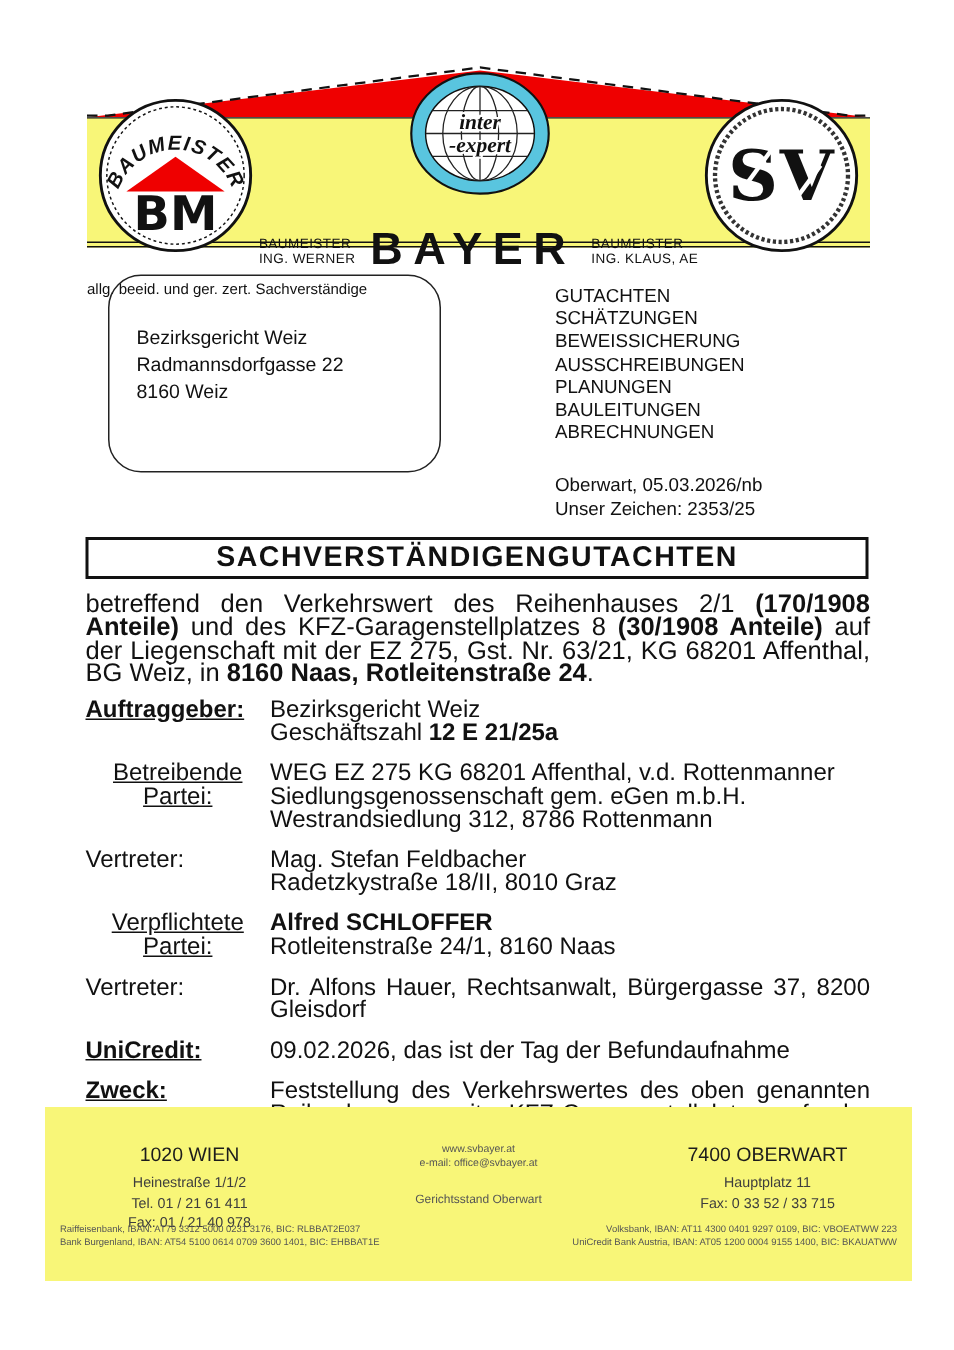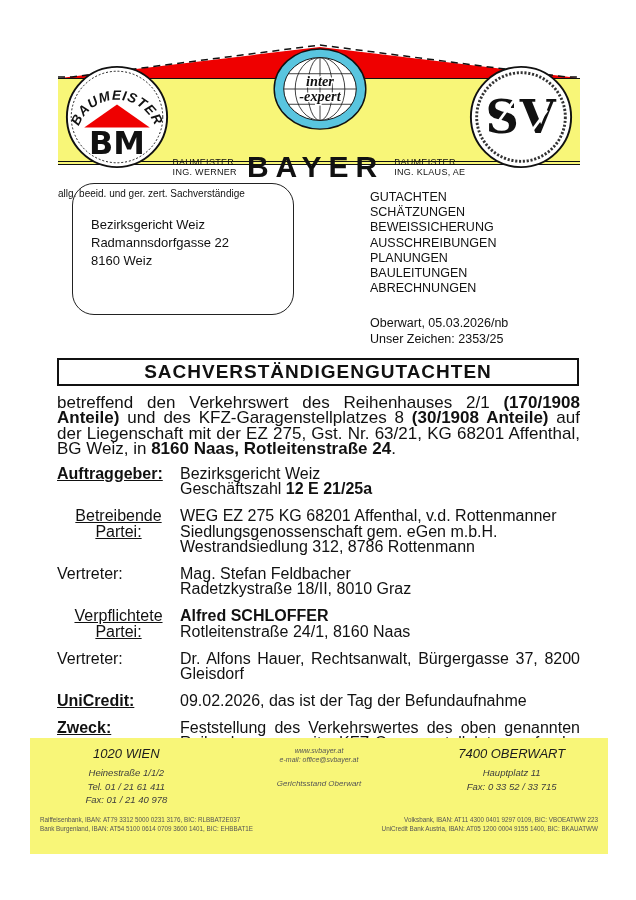--- a/index.html
+++ b/index.html
@@ -38,21 +38,21 @@
   
   #details{position:absolute;left:57px;top:466px;width:523px;font-size:16px;line-height:15.4px;}
   .det-row{display:flex;margin-bottom:11.5px;}
   .det-label{width:123px;flex:0 0 123px;}
   .det-label.bold-underline{font-weight:bold;text-decoration:underline;}
   .det-label.underline{text-decoration:underline;text-align:center;}
   .det-lines{flex:1;}
   .det-line{text-align:justify;}
   
   #footer{position:absolute;left:30px;top:738px;width:578px;height:116px;background:#f8f678;}
-  .footer-cols{display:flex;padding-top:8px;font-style:italic;}
+  .footer-cols{display:flex;padding-top:24px;}
   .fcol{flex:1;text-align:center;}
   .fcity{font-size:13px;margin-bottom:5px;color:#1c1c1c;}
   .fline{font-size:9.5px;line-height:13.5px;color:#3d3d3d;}
   .fcol-center .fline{font-size:7px;line-height:9px;color:#555;}
   .fcourt{font-size:8px;color:#555;margin-top:15px;}
   .footer-banks{position:absolute;left:10px;right:10px;top:78px;display:flex;
     justify-content:space-between;}
   .bank-block{font-size:6.3px;line-height:8.5px;color:#555;}
   .bank-right{text-align:right;}
 </style>

